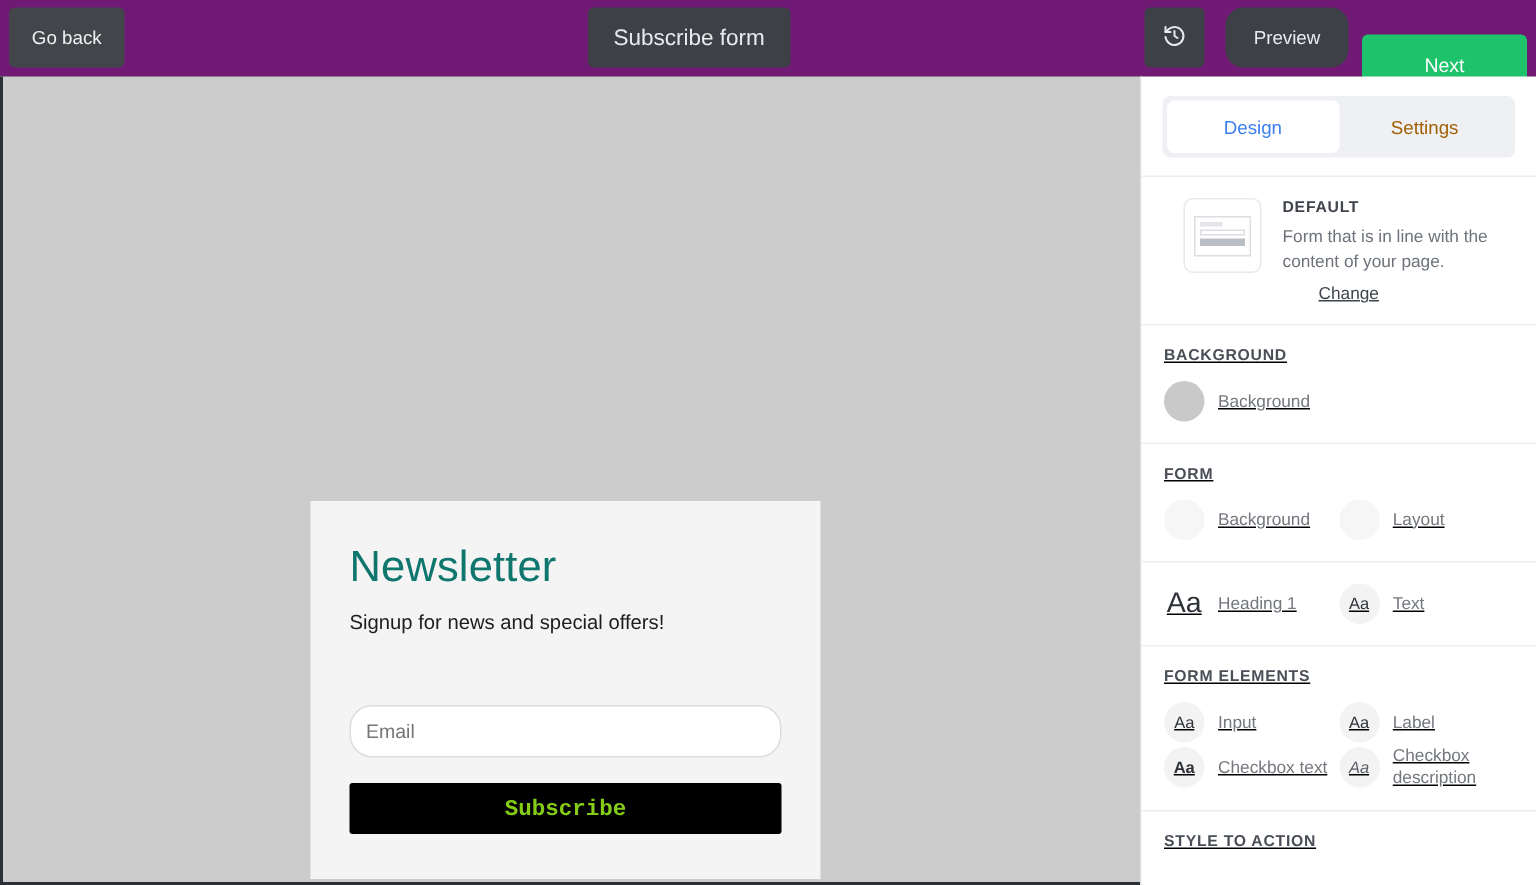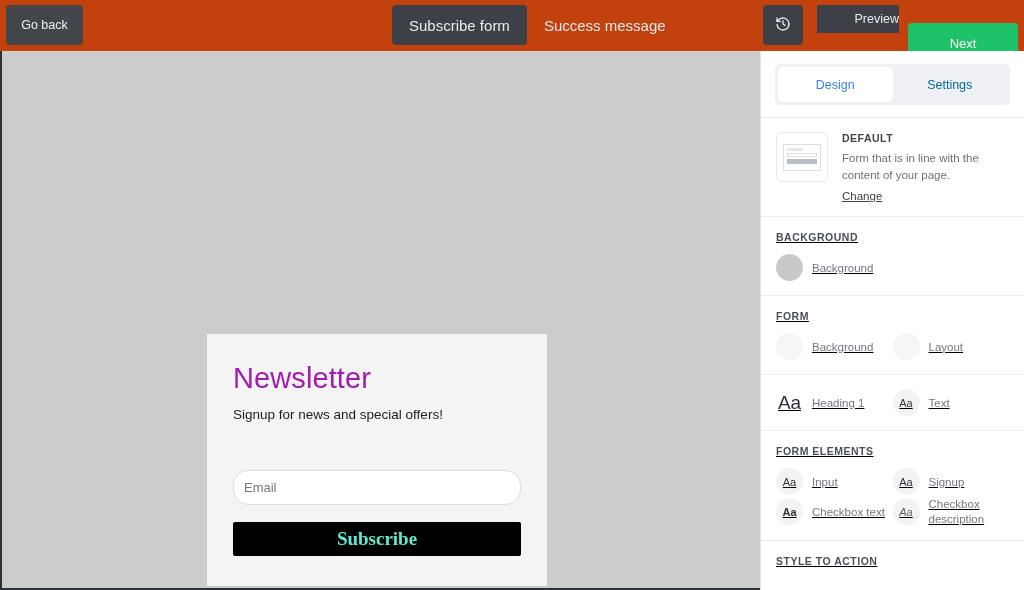--- a/index.html
+++ b/index.html
@@ -7,21 +7,21 @@
     width: 1024px; height: 590px;
     font-family: "Liberation Sans", sans-serif;
     background: #2b2f33; overflow: hidden;
   }
 
   #app { position: relative; width: 1024px; height: 590px; }
 
   
   .topbar {
     position: absolute; left: 0; top: 0; width: 1024px; height: 51px;
-    background: #c2410c;
+    background: #701a75;
   }
   .btn-goback {
     position: absolute; left: 6px; top: 5px; width: 77px; height: 40px;
     background: #42464b; border: none; border-radius: 4px;
     color: #f0f1f2; font-size: 12.5px; font-family: "Liberation Sans", sans-serif;
     cursor: pointer;
   }
   .centertabs {
     position: absolute; left: 392px; top: 5px; height: 40px;
     display: flex; align-items: center; gap: 0px;
@@ -32,95 +32,94 @@
     color: #e9eaec; font-size: 15px; font-family: "Liberation Sans", sans-serif;
     cursor: pointer; white-space: nowrap;
   }
   .ctab.active { background: #3d4147; }
   .btn-history {
     position: absolute; left: 763px; top: 5px; width: 40px; height: 40px;
     background: #3d4147; border: none; border-radius: 4px;
     display: flex; align-items: center; justify-content: center; cursor: pointer;
   }
   .btn-preview {
-    position: absolute; left: 817px; top: 5px; width: 82px; height: 28px;
-    background: #3d4147; border: none; border-radius: 0;
+    position: absolute; left: 817px; top: 5px; width: 82px; height: 40px;
+    background: #3d4147; border: none; border-radius: 12px;
     color: #e9eaec; font-size: 12.5px; font-family: "Liberation Sans", sans-serif;
     cursor: pointer;
-    text-align: right;
   }
   .btn-next {
     position: absolute; left: 908px; top: 23px; width: 110px; height: 40px;
     background: #1ec26a; border: none; border-radius: 4px;
     color: #ffffff; font-size: 13px; font-family: "Liberation Sans", sans-serif;
     cursor: pointer;
   }
 
   
   .canvas {
     position: absolute; left: 0; top: 51px; width: 760px; height: 539px;
     background: #cccccc;
     border-left: 2px solid #2b2f36;
     border-bottom: 2px solid #2b2f36;
   }
   .formcard {
     position: absolute; left: 205px; top: 283px; width: 340px;
     background: #f4f4f4; padding: 28px 26px 30px 26px;
   }
   .form-title {
-    font-size: 29px; font-weight: 400; color: #a21caf;
+    font-size: 29px; font-weight: 400; color: #0f766e;
     letter-spacing: 0.1px; line-height: 1.15; margin-bottom: 12px;
   }
   .form-sub {
     font-size: 13.5px; color: #1d1d1d; margin-bottom: 22px;
   }
   .form-input {
     display: block; width: 100%; height: 35px;
     background: #ffffff; border: 1px solid #dddddd; border-radius: 15px;
     padding: 0 10px; font-size: 13px; color: #555;
     font-family: "Liberation Sans", sans-serif;
     margin-top: 48px;
   }
   .form-input::placeholder { color: #777; }
   .form-submit {
     display: block; width: 100%; height: 34px; margin-top: 17px;
     background: #000000; border: none; border-radius: 2px;
-    color: #5eead4; font-size: 19px; font-weight: bold;
-    font-family: Liberation Serif, serif; cursor: pointer;
+    color: #84cc16; font-size: 15px; font-weight: bold;
+    font-family: Liberation Mono, monospace; cursor: pointer;
   }
 
   
   .sidebar {
     position: absolute; left: 760px; top: 51px; width: 264px; height: 539px;
     background: #ffffff; border-left: 1px solid #e4e4e6;
     overflow: hidden;
   }
   .tabswitch {
     margin: 13px 14px 0 14px; height: 41px;
     background: #eef0f4; border-radius: 5px;
     display: flex; padding: 3px;
   }
   .stab {
     flex: 1; display: flex; align-items: center; justify-content: center;
     font-size: 12.5px; border-radius: 5px; border: none;
-    background: transparent; color: #0369a1; cursor: pointer;
+    background: transparent; color: #a16207; cursor: pointer;
     font-family: "Liberation Sans", sans-serif;
   }
   .stab.active { background: #ffffff; color: #3b7ff0; }
 
   .divider { height: 1px; background: #ededef; }
 
   .sect { padding: 14px 15px 12px 15px; text-decoration: underline; }
   .sect-title {
     font-size: 10.5px; font-weight: bold; color: #4a4f57;
     letter-spacing: 0.5px; margin-bottom: 11px;
   }
 
   
-  .default-row { display: flex; padding: 14px 15px 12px 15px; gap: 14px; }
+  .default-row { display: flex; padding: 14px 15px 12px 28px; gap: 14px; }
   .thumb {
     width: 52px; height: 50px; flex: 0 0 52px;
     border: 1px solid #e8e9eb; border-radius: 6px; background: #fff;
     display: flex; align-items: center; justify-content: center;
   }
   .thumb-inner {
     width: 38px; height: 27px; border: 1px solid #dcdee2; background: #fff;
     padding: 3px 3px; display: flex; flex-direction: column; gap: 2px;
   }
   .tb { background: #e4e6ea; height: 3px; }
@@ -128,21 +127,21 @@
   .tb.w100 { width: 100%; height: 4px; border: 1px solid #dcdee2; background:#fff; }
   .tb.dark { background: #b9bdc4; height: 5px; width: 100%; }
   .default-text { padding-top: 0px; }
   .default-label {
     font-size: 10.5px; font-weight: bold; color: #3f444c;
     letter-spacing: 0.5px; margin-bottom: 6px;
   }
   .default-desc { font-size: 11.5px; color: #6d727a; line-height: 1.45; }
   .default-change {
     display: inline-block; margin-top: 7px; font-size: 11.5px;
-    color: #3f444c; text-decoration: underline; cursor: pointer;
+    color: #3f444c; text-decoration: underline; cursor: pointer; margin-left: 24px;
   }
 
   
   .opts { display: flex; flex-wrap: wrap; }
   .opt {
     width: 50%; display: flex; align-items: center; gap: 9px;
     margin-bottom: 2px; cursor: pointer;
   }
   .opt.full { width: 100%; }
   .swatch {
@@ -163,21 +162,20 @@
 </head>
 <body>
 
 <div id="app">
 
   <div class="topbar">
     <button class="btn-goback">Go back</button>
 
     <div class="centertabs">
       <button class="ctab active">Subscribe form</button>
-      <button class="ctab">Success message</button>
     </div>
 
     <button class="btn-history">
       <span>
         <svg width="16" height="16" viewBox="0 0 24 24" fill="none" stroke="#e9eaec" stroke-width="2" stroke-linecap="round" stroke-linejoin="round">
           <path d="M3 3v5h5"></path>
           <path d="M3.05 13A9 9 0 1 0 6 5.3L3 8"></path>
           <path d="M12 7v5l3 2"></path>
         </svg>
       </span>
@@ -268,21 +266,21 @@
 
     <div class="sect">
       <div class="sect-title">FORM ELEMENTS</div>
       <div class="opts">
         <div class="opt">
           <span class="swatch glyph">Aa</span>
           <span class="opt-label">Input</span>
         </div>
         <div class="opt">
           <span class="swatch glyph">Aa</span>
-          <span class="opt-label">Signup</span>
+          <span class="opt-label">Label</span>
         </div>
         <div class="opt">
           <span class="swatch glyph bold">Aa</span>
           <span class="opt-label">Checkbox text</span>
         </div>
         <div class="opt">
           <span class="swatch glyph italic">Aa</span>
           <span class="opt-label">Checkbox description</span>
         </div>
       </div>

